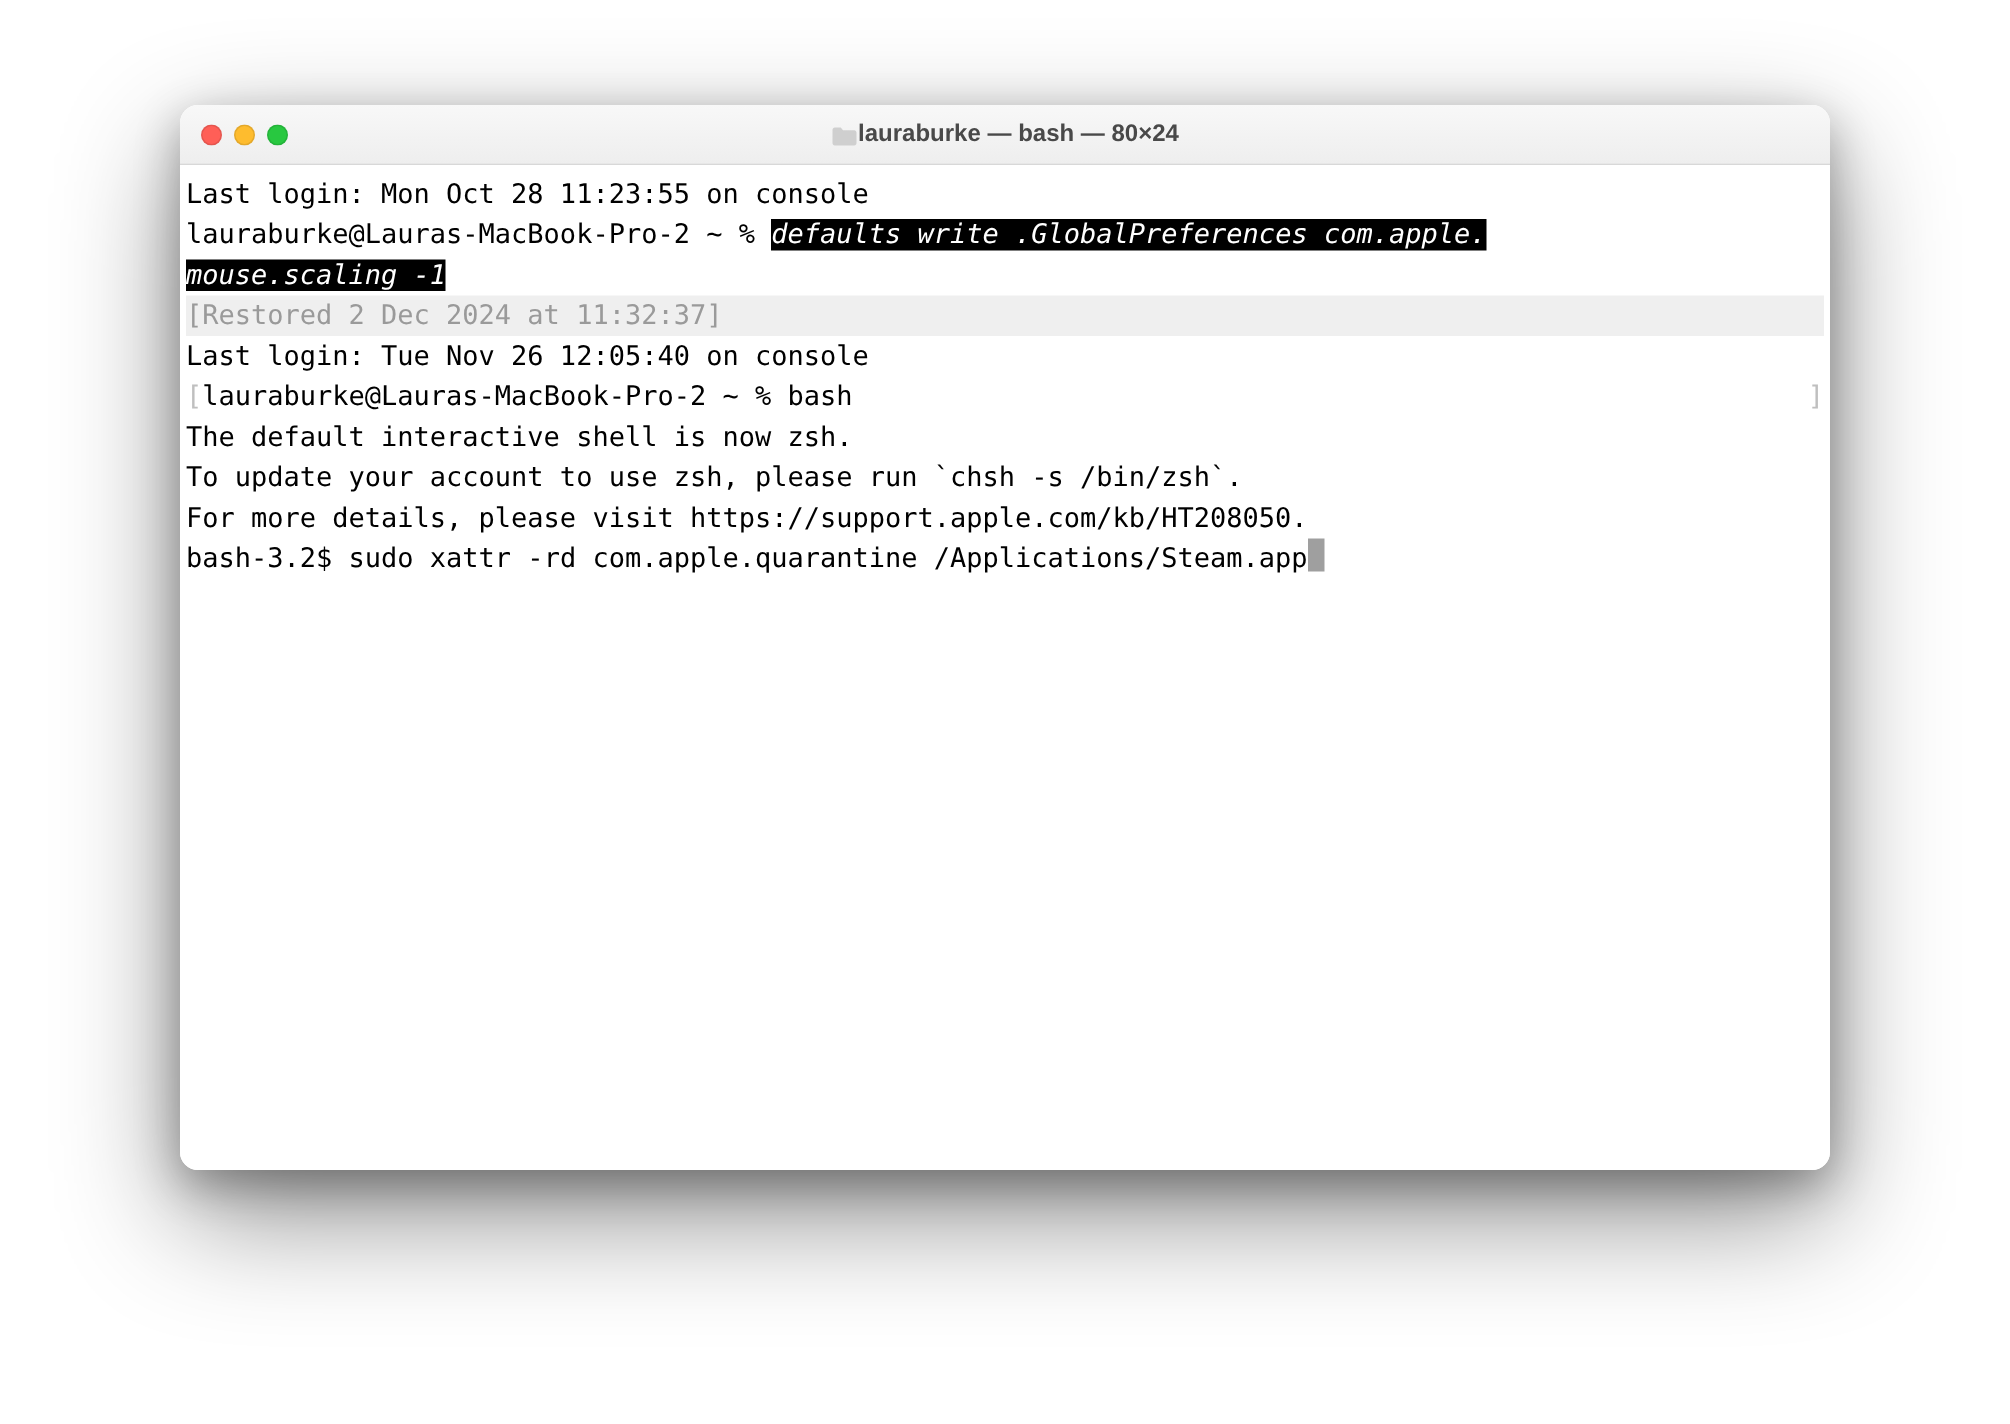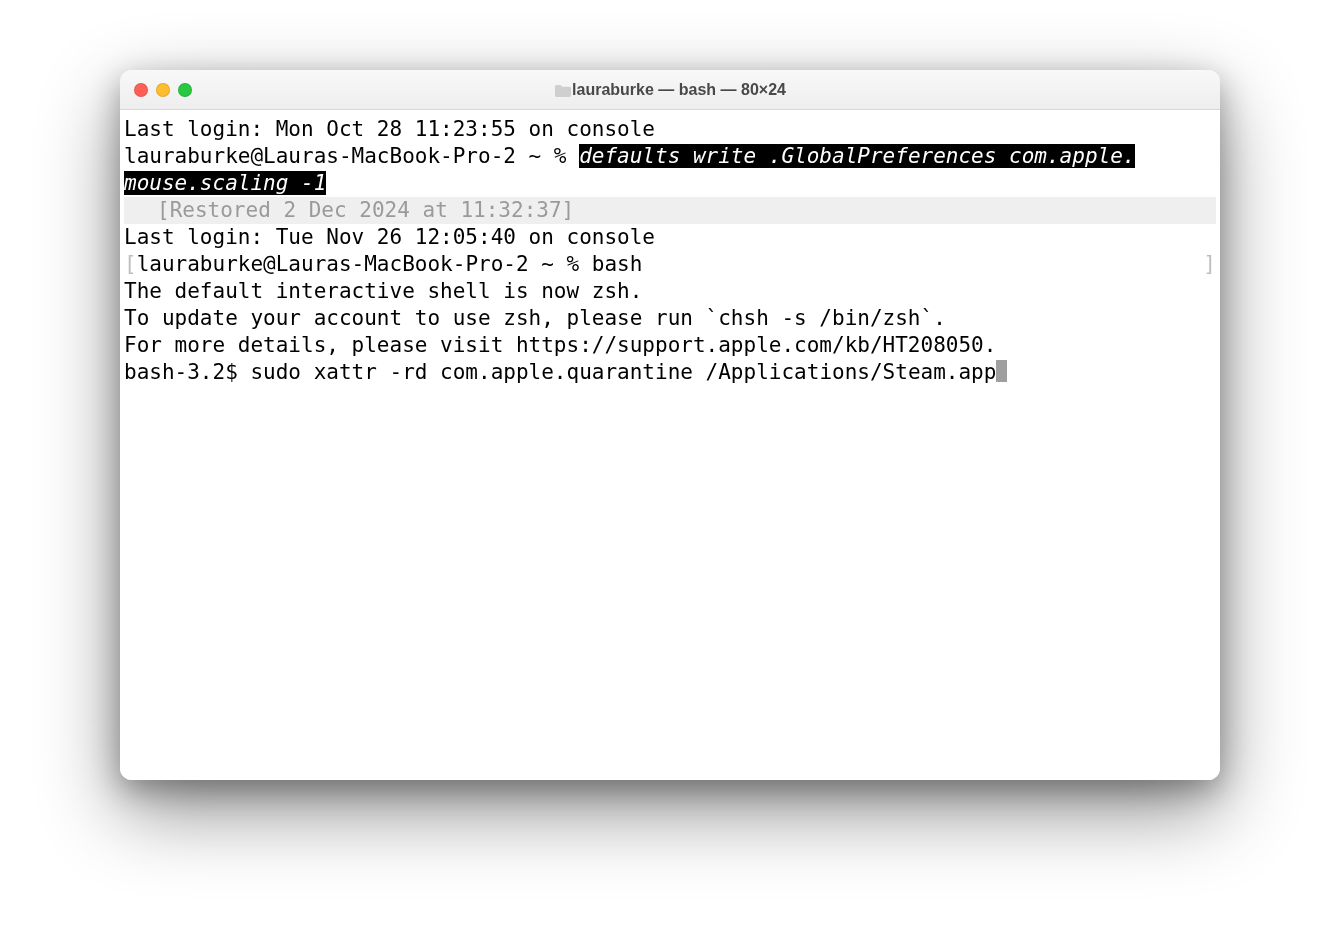--- a/index.html
+++ b/index.html
@@ -68,21 +68,21 @@
     }
     .folder-icon {
       display: inline-block;
       width: 18px;
       height: 14px;
     }
     .terminal-body {
       flex: 1;
       background: #ffffff;
       padding: 6px 4px;
-      font-size: 21px;
+      font-size: 18px;
       line-height: 27px;
       color: #000000;
       white-space: pre-wrap;
       word-break: break-all;
       position: relative;
     }
     .line {
       display: block;
     }
     .highlighted-block {
@@ -93,21 +93,20 @@
       color: #ffffff;
       font-style: italic;
     }
     .restored-line-wrapper {
       background: #efefef;
       color: #9a9a9a;
       display: block;
       width: 100%;
     }
     .restored-line {
-      padding-left: 33px;
     }
     .bracket-faint {
       color: #bfbfbf;
     }
     .cursor {
       display: inline-block;
       width: 11px;
       height: 22px;
       background: #9f9f9f;
       vertical-align: text-bottom;

